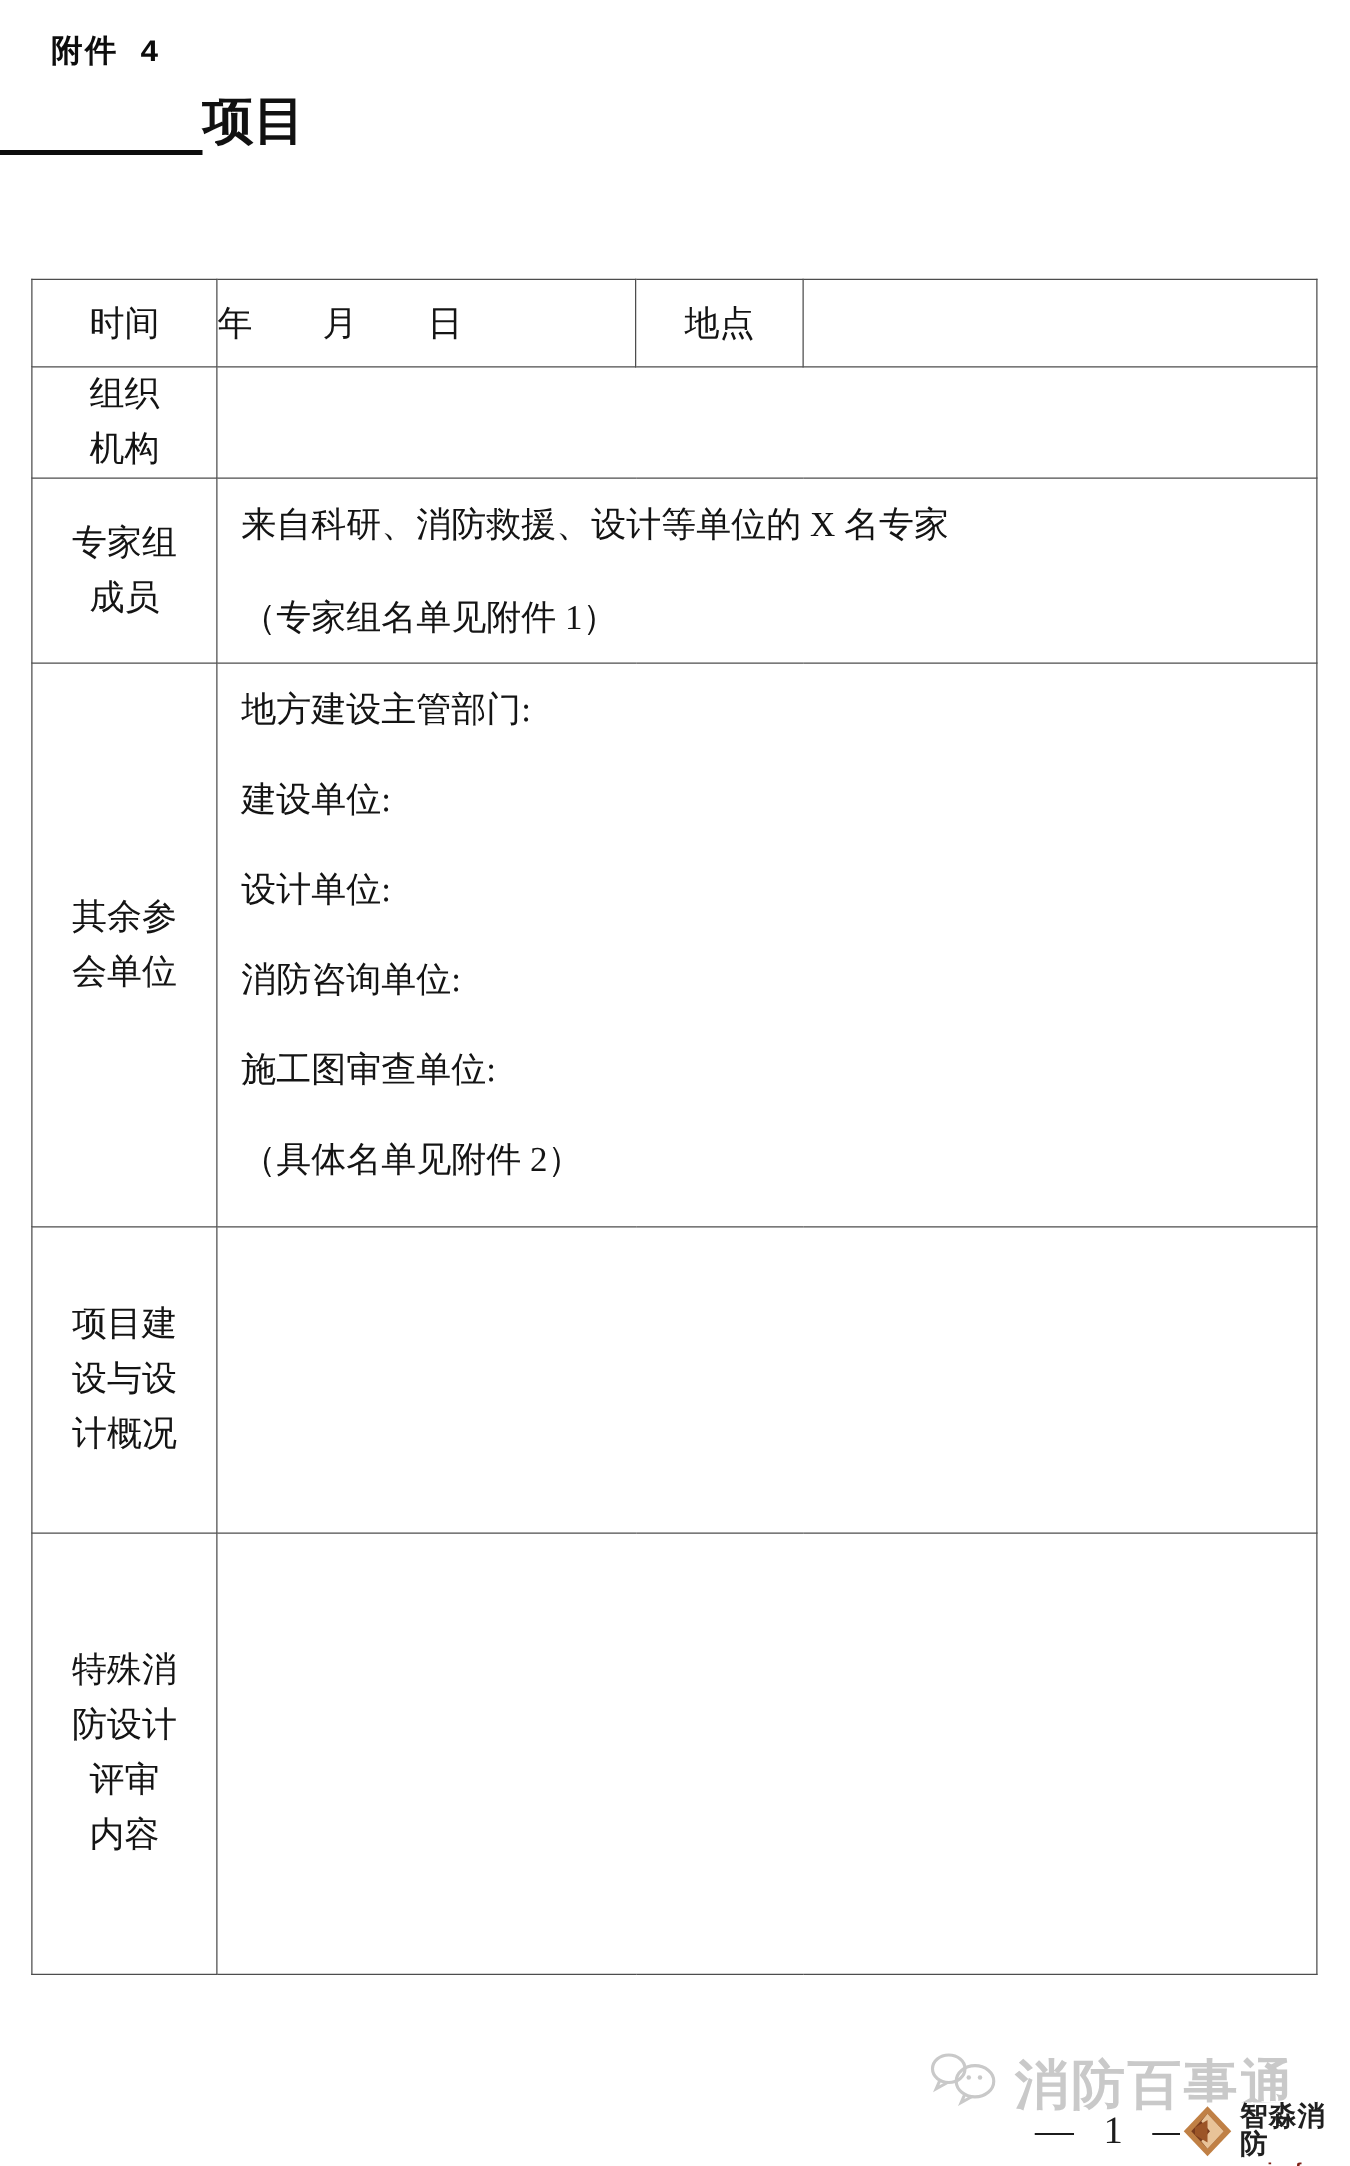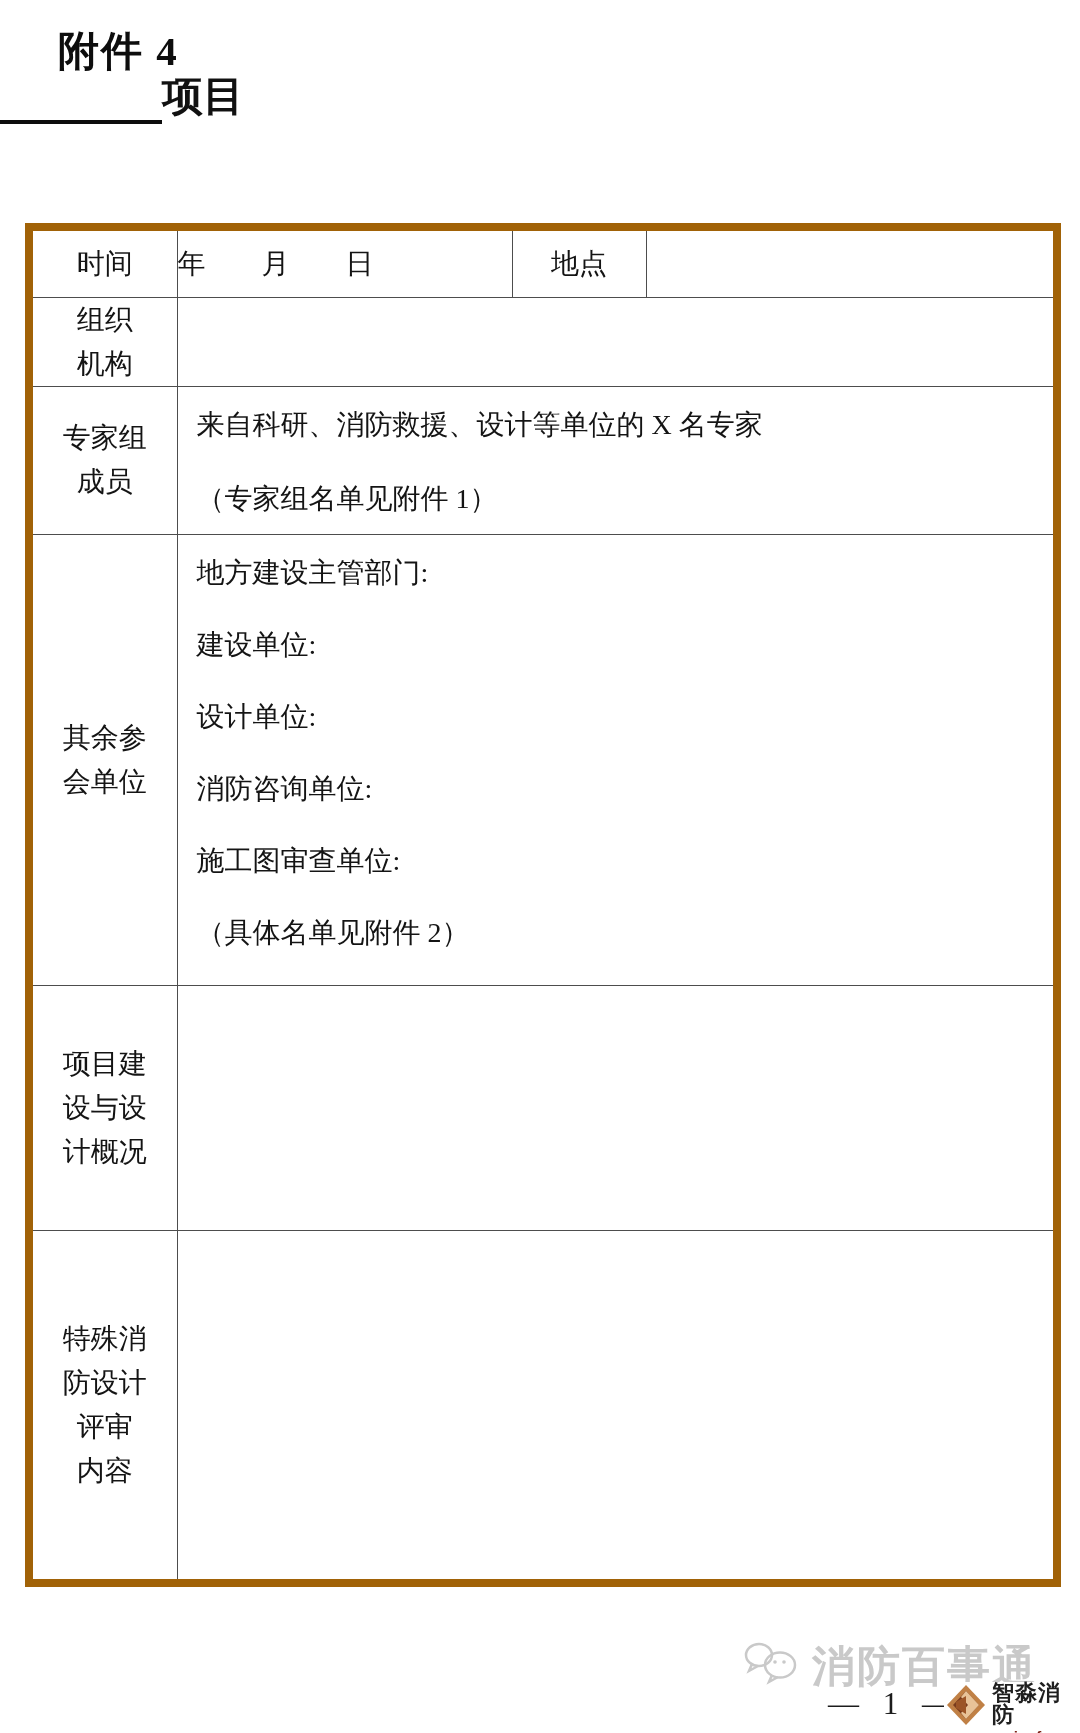--- a/index.html
+++ b/index.html
@@ -5,39 +5,39 @@
   html,body{margin:0;padding:0;background:#ffffff;}
   .page{
     position:relative;
     width:1080px;height:1733px;
     background:#ffffff;
     font-family:"Liberation Serif", serif;
     color:#111;
     overflow:hidden;
   }
   .attachment{
-    position:absolute;left:58px;top:24px;
-    font-family:Liberation Serif, serif;
-    font-weight:600;font-size:41px;color:#0d0d0d;
+    position:absolute;left:41px;top:24px;
+    font-family:Liberation Mono, monospace;
+    font-weight:600;font-size:25px;color:#0d0d0d;
     letter-spacing:2px;
   }
   .titles{
     position:absolute;left:0;top:68px;width:990px;
   }
   .title-line1{font-size:41px;font-weight:700;line-height:56px;}
   .blankline{
     display:inline-block;width:162px;height:44px;
     border-bottom:4px solid #0d0d0d;vertical-align:bottom;
   }
   .title-line2{font-size:40px;font-weight:700;line-height:52px;margin-top:8px;letter-spacing:1px;}
 
   table.form{
     position:absolute;left:25px;top:223px;width:1028px;
     border-collapse:collapse;table-layout:fixed;
-    border:8px solid #a16207;
+    border:1px solid #a16207;
   }
   table.form td{
     border:1.5px solid #4d4d4d;
     padding:0;
     font-size:28px;color:#141414;
   }
   tr.r1{height:70px}
   tr.r2{height:87px}
   tr.r3{height:148px}
   tr.r4{height:442px}

